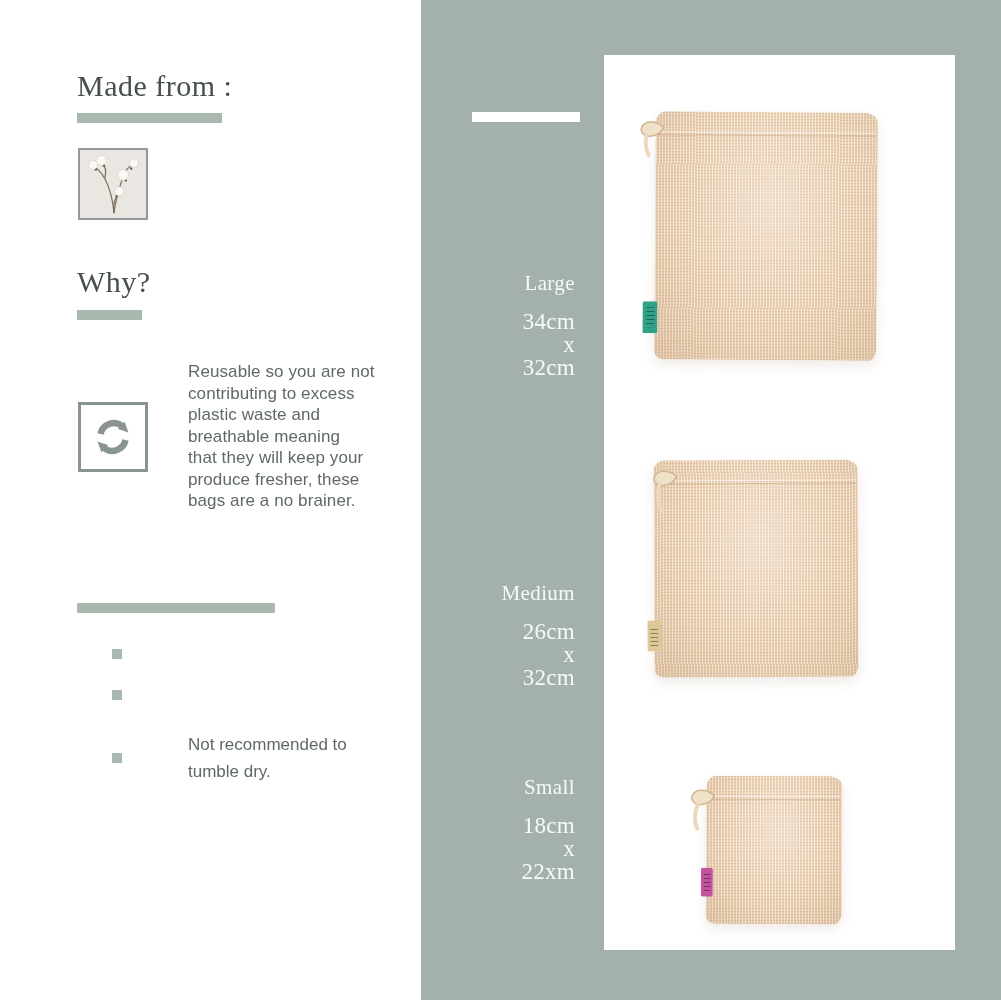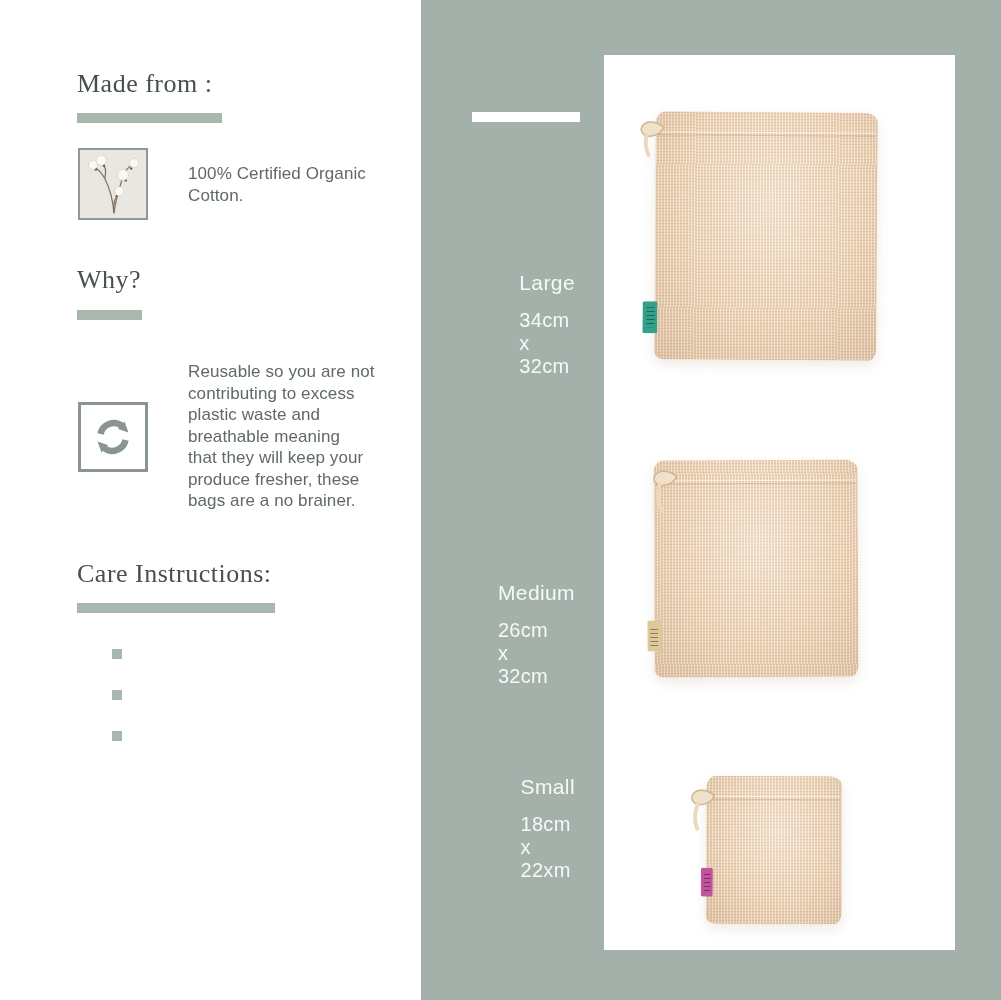--- a/index.html
+++ b/index.html
@@ -17,21 +17,21 @@
   *{margin:0;padding:0;box-sizing:border-box;}
   html,body{background:#ffffff;}
   .page{
     position:relative;width:1001px;height:1000px;background:#ffffff;
     overflow:hidden;font-family:"Liberation Sans",sans-serif;
   }
   
   .green-panel{position:absolute;left:421px;top:0;width:580px;height:1000px;background:var(--panel-green);}
   .white-card{position:absolute;left:604px;top:55px;width:351px;height:895px;background:var(--white);}
   
-  .serif-h{font-family:"Liberation Serif","DejaVu Serif",serif;font-weight:400;font-size:26px;color:var(--heading-text);letter-spacing:0.5px;line-height:1.05;}
+  .serif-h{font-family:"Liberation Serif","DejaVu Serif",serif;font-weight:400;font-size:30px;color:var(--heading-text);letter-spacing:0.5px;line-height:1.05;}
   .h-bar{position:absolute;height:10px;background:var(--accent-bar);}
   .includes-h{position:absolute;left:456px;top:72px;width:140px;text-align:center;color:#fdfdfd;}
   .includes-bar{left:472px;top:112px;width:108px;background:var(--white);}
   .made-from-h{position:absolute;left:77px;top:70px;}
   .made-from-bar{left:77px;top:113px;width:145px;}
   .why-h{position:absolute;left:77px;top:266px;}
   .why-bar{left:77px;top:310px;width:65px;}
   .care-h{position:absolute;left:77px;top:560px;}
   .care-bar{left:77px;top:603px;width:198px;}
   
@@ -43,23 +43,23 @@
   .cotton-frame{left:78px;top:148px;height:72px;border-color:#8f9a94;padding:3px;}
   .cotton-frame svg{width:100%;height:100%;display:block;}
   .recycle-frame{left:78px;top:402px;height:70px;border-width:3px;background:#ffffff;padding:7px;}
   .recycle-frame svg{width:100%;height:100%;display:block;}
   
   .care-list{position:absolute;left:112px;top:649px;width:300px;}
   .care-row{display:flex;align-items:center;margin-bottom:31px;}
   .bullet{width:10px;height:10px;background:var(--accent-bar);margin-right:66px;flex:none;}
   .care-text{font-size:17px;line-height:27px;color:var(--body-text);white-space:pre-line;}
   
-  .size-label{position:absolute;right:426px;text-align:left;color:#f7f9f7;}
+  .size-label{position:absolute;right:426px;text-align:right;color:#f7f9f7;font-family:Liberation Serif, serif;}
   .size-name{font-size:21px;letter-spacing:0.4px;margin-bottom:14px;}
-  .size-dims{font-size:20px;line-height:23px;letter-spacing:0.3px;}
+  .size-dims{font-size:23px;line-height:23px;letter-spacing:0.3px;}
   .size-large{top:271px;}
   .size-medium{top:581px;}
   .size-small{top:775px;}
   
   .bag{position:absolute;}
   .bag-body{
     width:100%;height:100%;position:relative;
     background-color:var(--bag-beige);
     background-image:
       radial-gradient(ellipse at 52% 38%, rgba(255,255,255,0.32) 0%, rgba(255,255,255,0) 55%, rgba(166,124,88,0.20) 100%),
@@ -119,22 +119,20 @@
       </g>
       <g fill="#fbf9f5" stroke="#d9d2c5" stroke-width="0.8">
         <circle cx="11" cy="13" r="5"></circle>
         <circle cx="20" cy="8" r="5.5"></circle>
         <circle cx="44" cy="24" r="6"></circle>
         <circle cx="56" cy="11" r="5"></circle>
         <circle cx="40" cy="42" r="5"></circle>
       </g>
     </svg>
   </div>
-  <div class="body-text made-from-text">100% Certified Organic
-Cotton.</div>
 
   <div class="serif-h why-h">Why?</div>
   <div class="h-bar why-bar"></div>
 
   <div class="frame recycle-frame">
     <svg viewBox="0 0 100 100">
       <g fill="none" stroke="#8b9590" stroke-width="13">
         <path d="M 25 44 A 27 27 0 0 1 68 28"></path>
         <path d="M 75 56 A 27 27 0 0 1 32 72"></path>
       </g>
@@ -143,32 +141,33 @@
     </svg>
   </div>
   <div class="body-text why-text">Reusable so you are not
 contributing to excess
 plastic waste and
 breathable meaning
 that they will keep your
 produce fresher, these
 bags are a no brainer.</div>
 
-  <div class="serif-h care-h">Care Instructions:</div>
   <div class="h-bar care-bar"></div>
 
   <div class="care-list">
     <div class="care-row">
       <span class="bullet"></span>
     </div>
     <div class="care-row">
       <span class="bullet"></span>
     </div>
     <div class="care-row">
       <span class="bullet"></span>
+      <span class="care-text">Not recommended to
+tumble dry.</span>
     </div>
   </div>
 
   <div class="size-label size-large">
     <div class="size-name">Large</div>
     <div class="size-dims">
       <div>34cm</div>
       <div>x</div>
       <div>32cm</div>
     </div>

